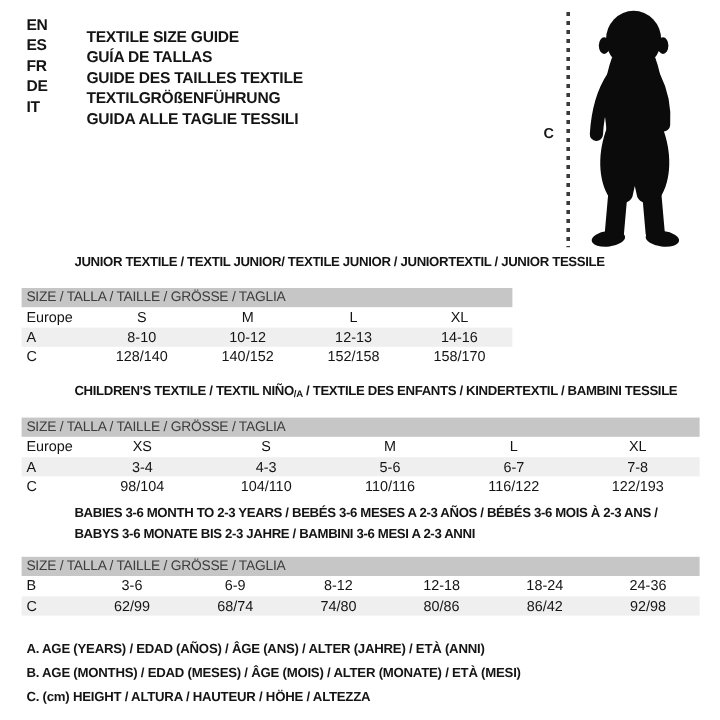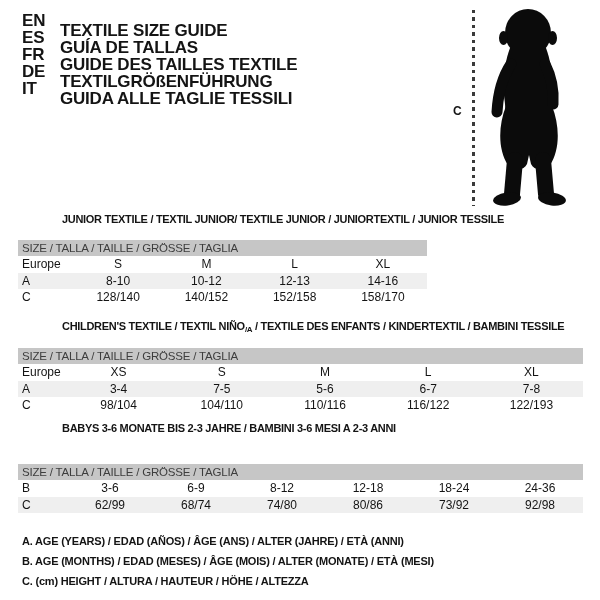--- a/index.html
+++ b/index.html
@@ -1,21 +1,21 @@
 <!DOCTYPE html>
 <html style="--c-bar: #c6c6c6; --c-row-alt: #efefef; --c-bar-text: #3d3d3d; --c-ink: #0b0b0b;"><head>
 <meta charset="utf-8">
 <style>
   html,body{margin:0;padding:0;background:#fff;}
   .canvas{position:relative;width:600px;height:600px;background:#fff;overflow:hidden;
           font-family:"Liberation Sans",sans-serif;color:#141414;}
 
   
   .lang-block{position:absolute;left:22px;top:12px;}
-  .lang-row{display:flex;height:17px;align-items:center;font-weight:bold;font-size:17px;letter-spacing:-0.2px;}
+  .lang-row{display:flex;height:17px;align-items:center;font-weight:bold;font-size:13px;letter-spacing:-0.2px;gap:12px;}
   .lang-code{width:38px;}
   .lang-title{white-space:nowrap;margin-top:20px;}
 
   
   .dash-line{position:absolute;left:472px;top:10px;width:2.5px;height:196px;
              background:repeating-linear-gradient(to bottom,#3a3a3a 0 3.5px,transparent 3.5px 7.5px);}
   .measure-c{position:absolute;left:453px;top:104px;font-size:12px;font-weight:bold;}
   .baby-svg{position:absolute;left:482px;top:8px;}
 
   
@@ -125,56 +125,57 @@
         <span class="lbl">Europe</span>
         <span class="cell">XS</span>
         <span class="cell">S</span>
         <span class="cell">M</span>
         <span class="cell">L</span>
         <span class="cell">XL</span>
       </div>
       <div class="trow shaded">
         <span class="lbl">A</span>
         <span class="cell">3-4</span>
-        <span class="cell">7-5</span>
+        <span class="cell">4-3</span>
         <span class="cell">5-6</span>
         <span class="cell">6-7</span>
         <span class="cell">7-8</span>
       </div>
       <div class="trow">
         <span class="lbl">C</span>
         <span class="cell">98/104</span>
         <span class="cell">104/110</span>
         <span class="cell">110/116</span>
         <span class="cell">116/122</span>
         <span class="cell">122/193</span>
       </div>
     </div>
 
   <div class="section-title" id="title-2">
+      <div class="title-line"><span>BABIES 3-6 MONTH TO 2-3 YEARS / BEBÉS 3-6 MESES A 2-3 AÑOS / BÉBÉS 3-6 MOIS À 2-3 ANS /</span></div>
       <div class="title-line"><span>BABYS 3-6 MONATE BIS 2-3 JAHRE / BAMBINI 3-6 MESI A 2-3 ANNI</span></div>
     </div>
   <div class="size-table" id="table-2">
       <div class="bar">SIZE / TALLA / TAILLE / GRÖSSE / TAGLIA</div>
       <div class="trow">
         <span class="lbl">B</span>
         <span class="cell">3-6</span>
         <span class="cell">6-9</span>
         <span class="cell">8-12</span>
         <span class="cell">12-18</span>
         <span class="cell">18-24</span>
         <span class="cell">24-36</span>
       </div>
       <div class="trow shaded">
         <span class="lbl">C</span>
         <span class="cell">62/99</span>
         <span class="cell">68/74</span>
         <span class="cell">74/80</span>
         <span class="cell">80/86</span>
-        <span class="cell">73/92</span>
+        <span class="cell">86/42</span>
         <span class="cell">92/98</span>
       </div>
     </div>
 
   <div class="footnotes">
       <div class="footnote">A. AGE (YEARS) / EDAD (AÑOS) / ÂGE (ANS) / ALTER (JAHRE) / ETÀ (ANNI)</div>
       <div class="footnote">B. AGE (MONTHS) / EDAD (MESES) / ÂGE (MOIS) / ALTER (MONATE) / ETÀ (MESI)</div>
       <div class="footnote">C. (cm) HEIGHT / ALTURA / HAUTEUR / HÖHE / ALTEZZA</div>
     </div>
 

